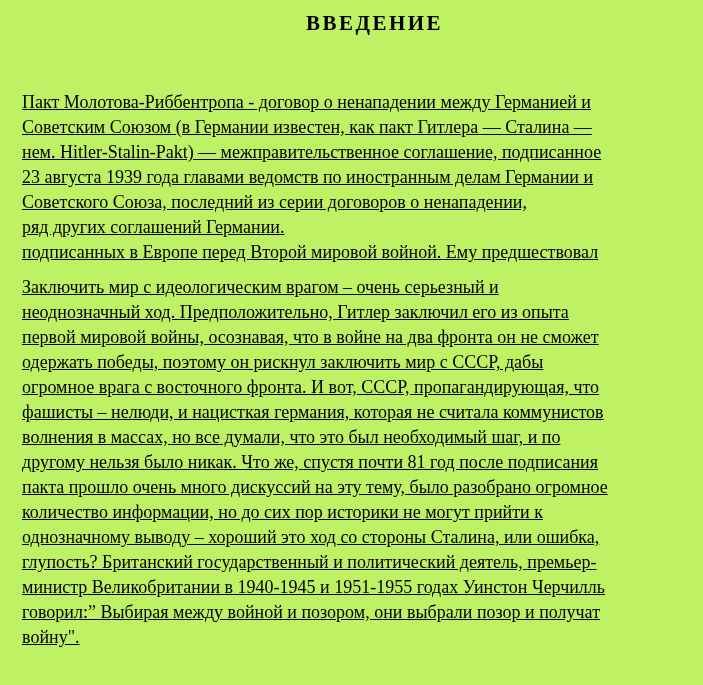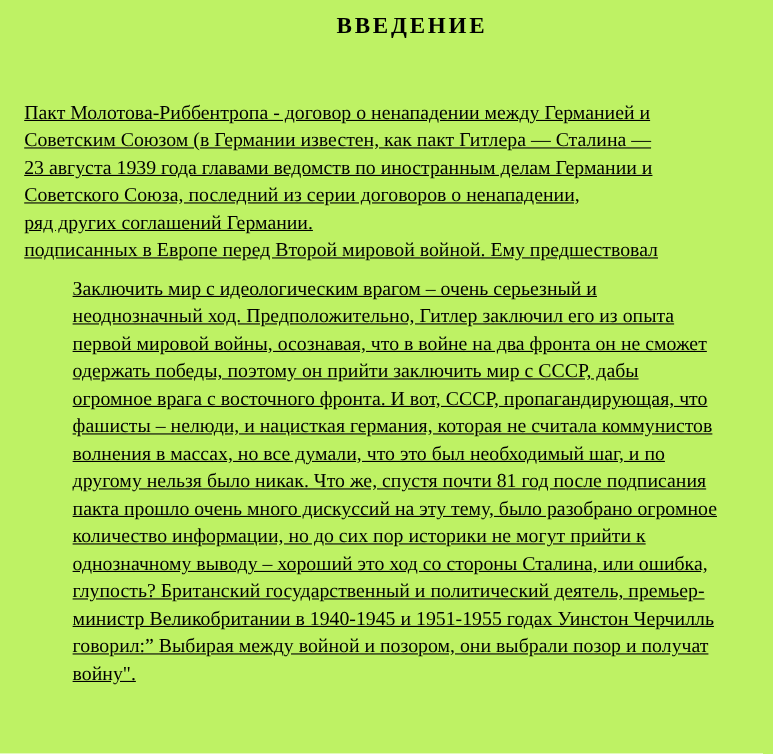--- a/index.html
+++ b/index.html
@@ -31,52 +31,52 @@
       margin-left: 22px;
       font-size: 18px;
       text-decoration: underline;
     }
     .para {
       margin: 0;
       padding: 0;
     }
     .para + .para {
       margin-top: 10px;
-      margin-left: 44px;
     }
     .line {
       display: block;
       height: 25px;
       line-height: 25px;
       white-space: nowrap;
     }
   </style>
 </head>
 <body>
 
 <div class="page">
 
   <h1 class="doc-title">ВВЕДЕНИЕ</h1>
 
   <div class="content">
 
     <div class="para">
       <span class="line">Пакт Молотова-Риббентропа - договор о ненападении между Германией и</span>
       <span class="line">Советским Союзом (в Германии известен, как пакт Гитлера — Сталина —</span>
+      <span class="line">нем. Hitler-Stalin-Pakt) — межправительственное соглашение, подписанное</span>
       <span class="line">23 августа 1939 года главами ведомств по иностранным делам Германии и</span>
       <span class="line">Советского Союза, последний из серии договоров о ненападении,</span>
       <span class="line">ряд других соглашений Германии.</span>
       <span class="line">подписанных в Европе перед Второй мировой войной. Ему предшествовал</span>
     </div>
 
     <div class="para">
       <span class="line">Заключить мир с идеологическим врагом – очень серьезный и</span>
       <span class="line">неоднозначный ход. Предположительно, Гитлер заключил его из опыта</span>
       <span class="line">первой мировой войны, осознавая, что в войне на два фронта он не сможет</span>
-      <span class="line">одержать победы, поэтому он прийти заключить мир с СССР, дабы</span>
+      <span class="line">одержать победы, поэтому он рискнул заключить мир с СССР, дабы</span>
       <span class="line">огромное врага с восточного фронта. И вот, СССР, пропагандирующая, что</span>
       <span class="line">фашисты – нелюди, и нацисткая германия, которая не считала коммунистов</span>
       <span class="line">волнения в массах, но все думали, что это был необходимый шаг, и по</span>
       <span class="line">другому нельзя было никак. Что же, спустя почти 81 год после подписания</span>
       <span class="line">пакта прошло очень много дискуссий на эту тему, было разобрано огромное</span>
       <span class="line">количество информации, но до сих пор историки не могут прийти к</span>
       <span class="line">однозначному выводу – хороший это ход со стороны Сталина, или ошибка,</span>
       <span class="line">глупость? Британский государственный и политический деятель, премьер-</span>
       <span class="line">министр Великобритании в 1940-1945 и 1951-1955 годах Уинстон Черчилль</span>
       <span class="line">говорил:” Выбирая между войной и позором, они выбрали позор и получат</span>

